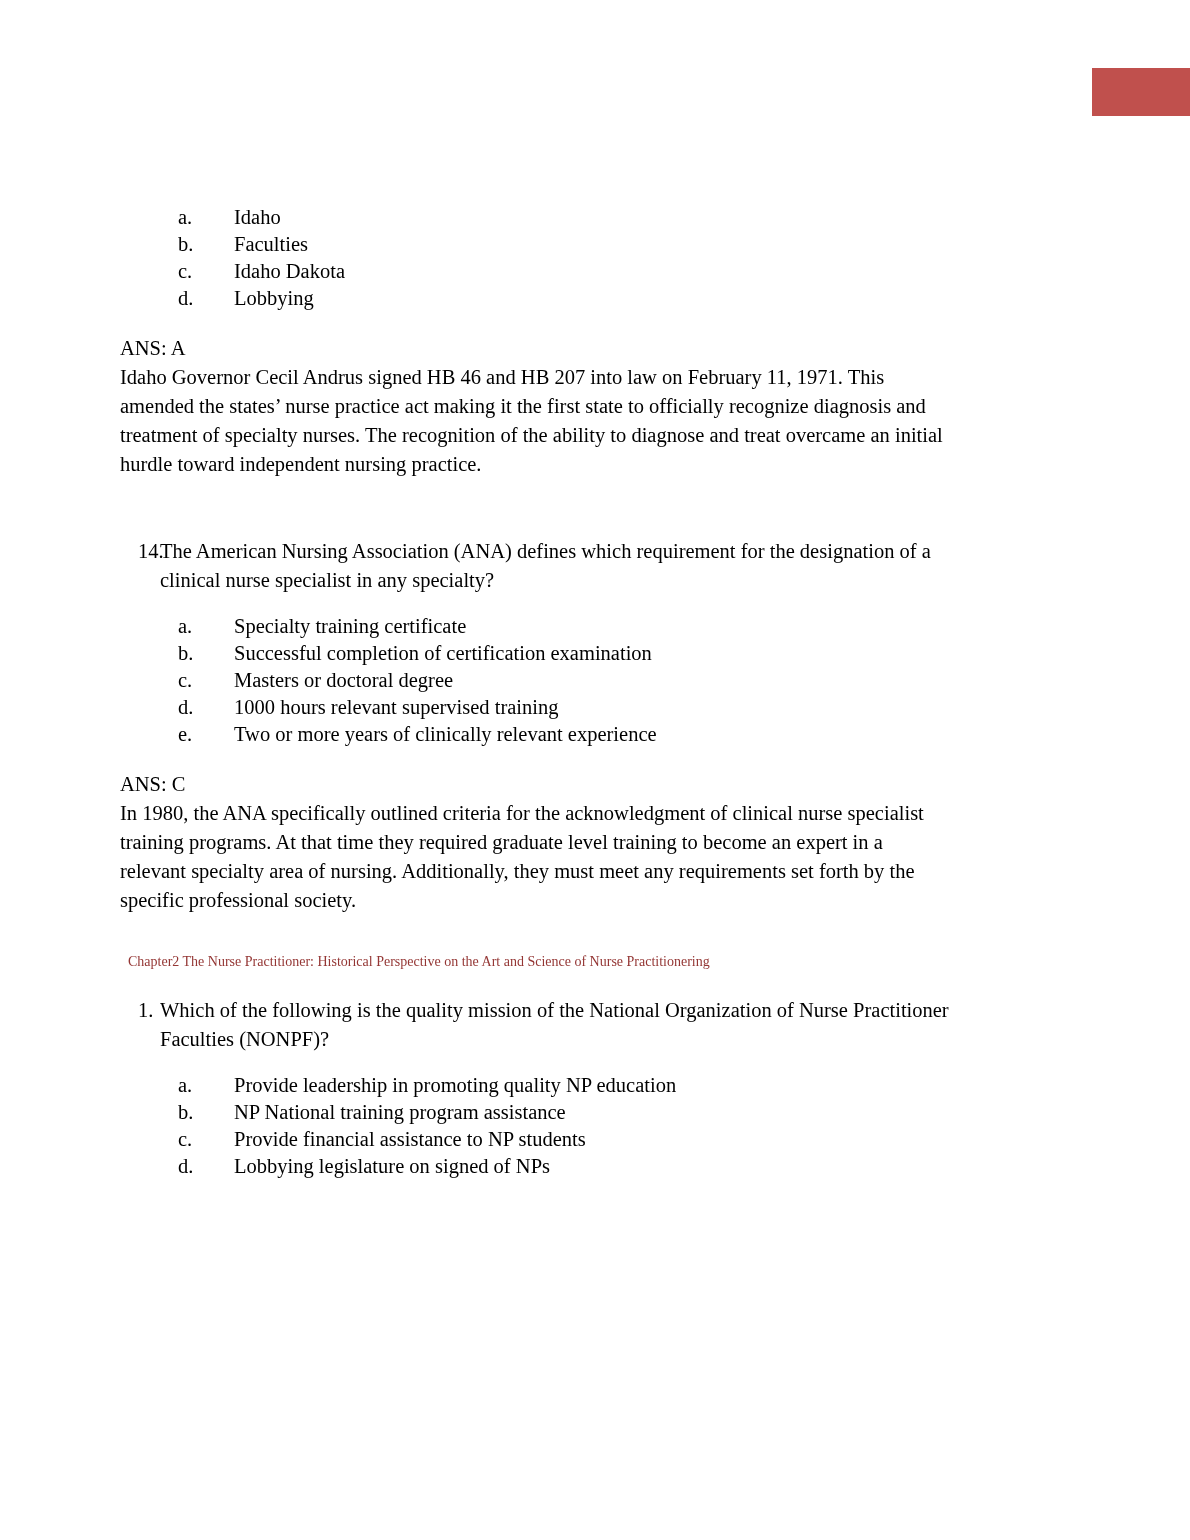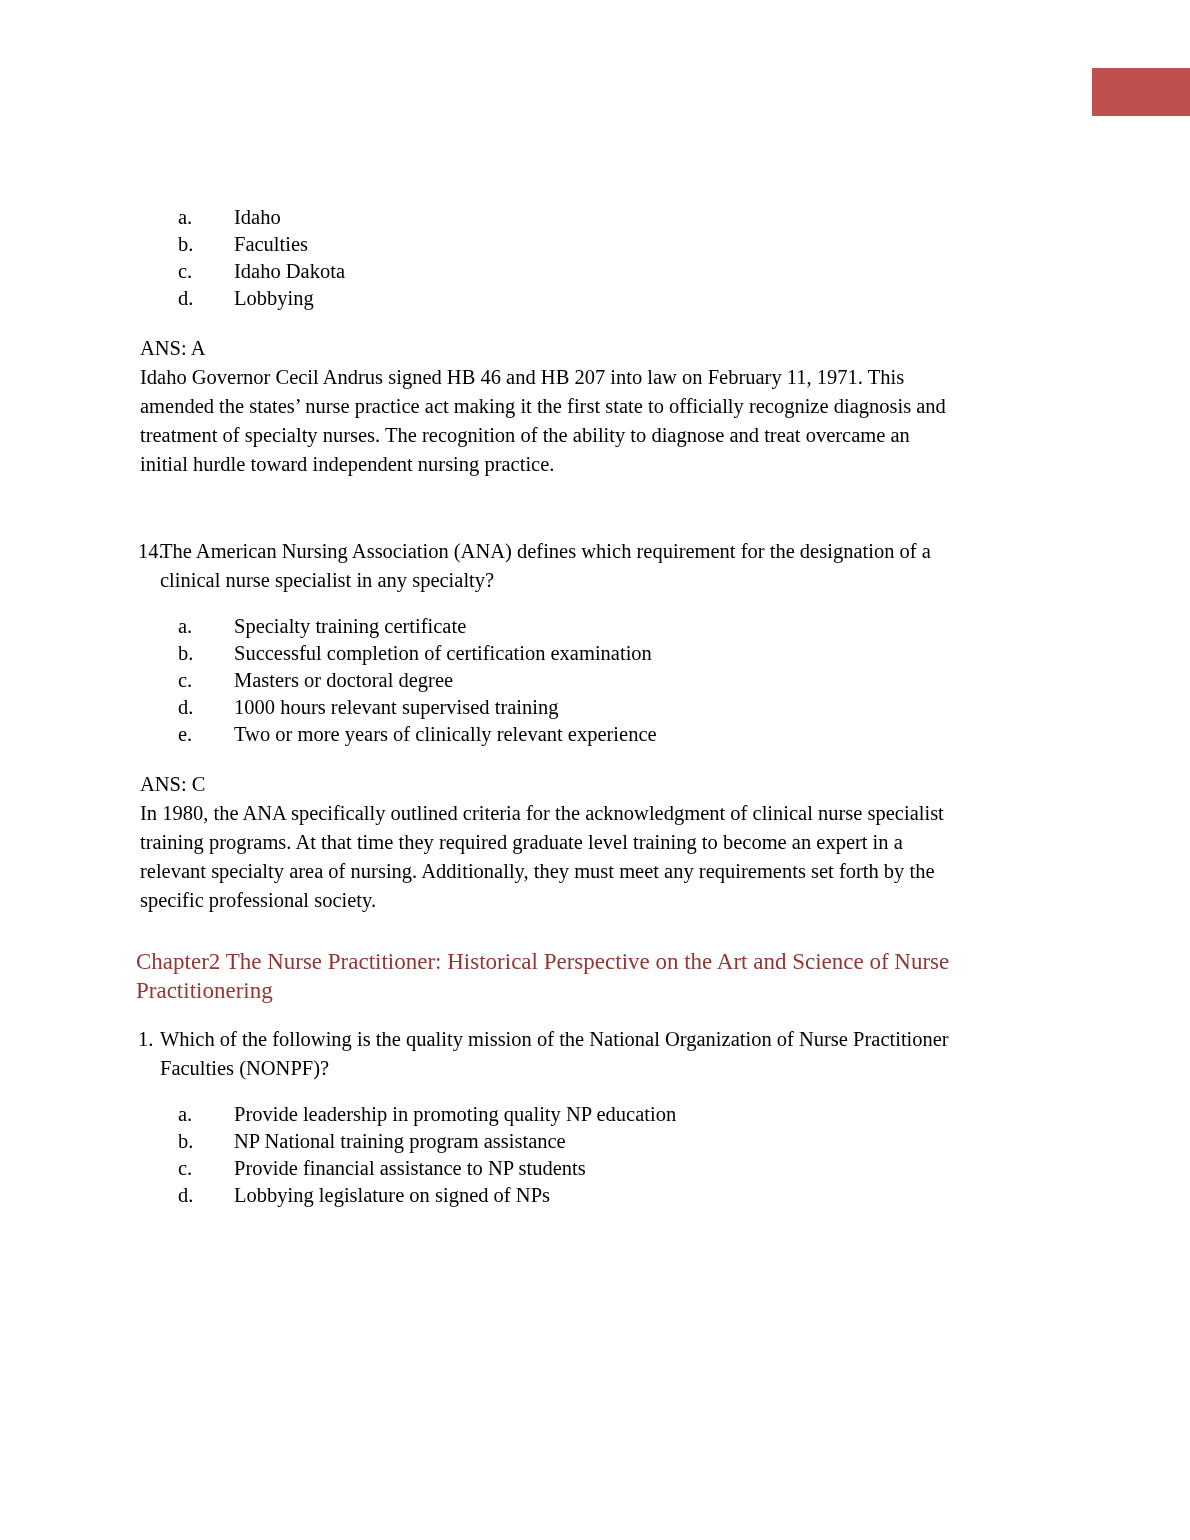--- a/index.html
+++ b/index.html
@@ -73,37 +73,36 @@
     flex: 0 0 37px;
     font-size: 20.5px;
   }
   .opt-text {
     flex: 1 1 auto;
     font-size: 20.5px;
     margin-left: 19px;
   }
   .answer {
     margin-top: 22px;
-    margin-left: 20px;
     font-size: 20.5px;
     line-height: 29px;
   }
   .ans-label {
     display: block;
   }
   .ans-rationale {
     display: block;
   }
   .gap-lg { height: 58px; }
   .gap-sm { height: 20px; }
   .chapter-heading {
     color: #943634;
-    font-size: 23px;
-    line-height: 29px;
-    margin-left: 16px;
+    font-size: 14px;
+    line-height: 29px;
+    margin-left: 8px;
     margin-top: 32px;
   }
   .q2 .q-num { padding-left: 18px; }
 </style>
 </head>
 <body>
 
 <div class="page">
 
   <div class="corner-mark" style="background: rgb(192, 80, 77);"></div>

